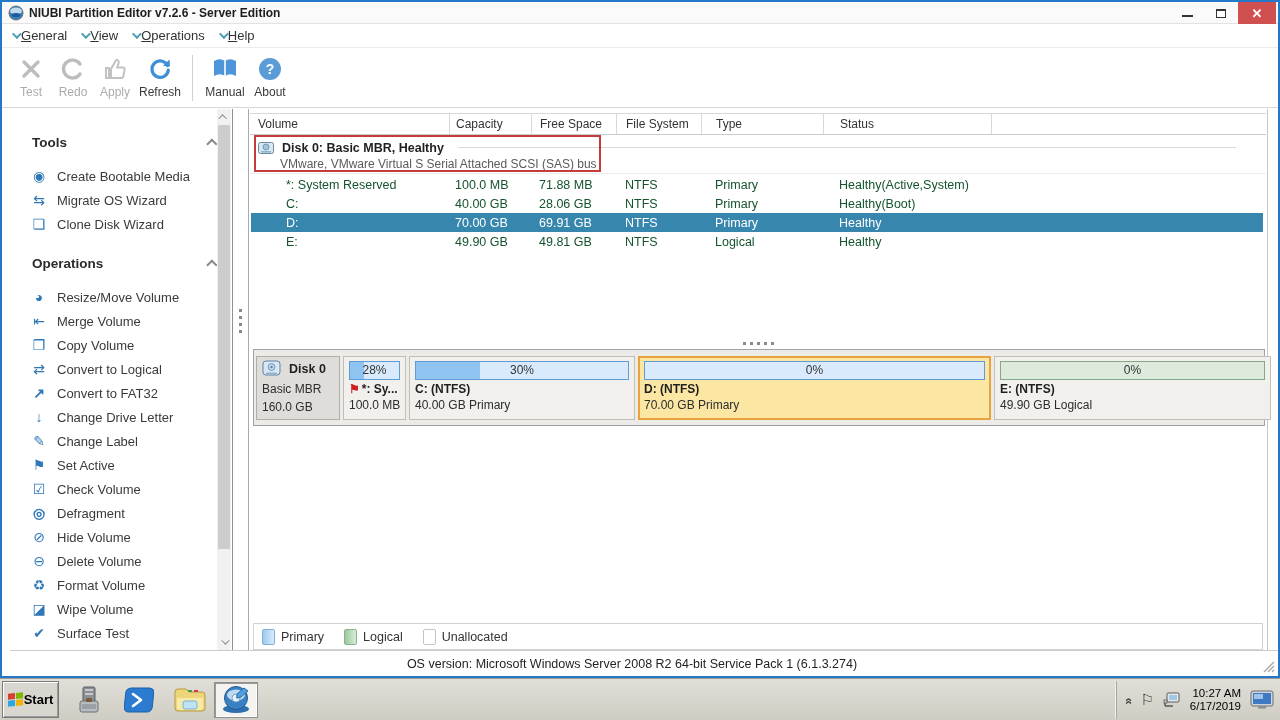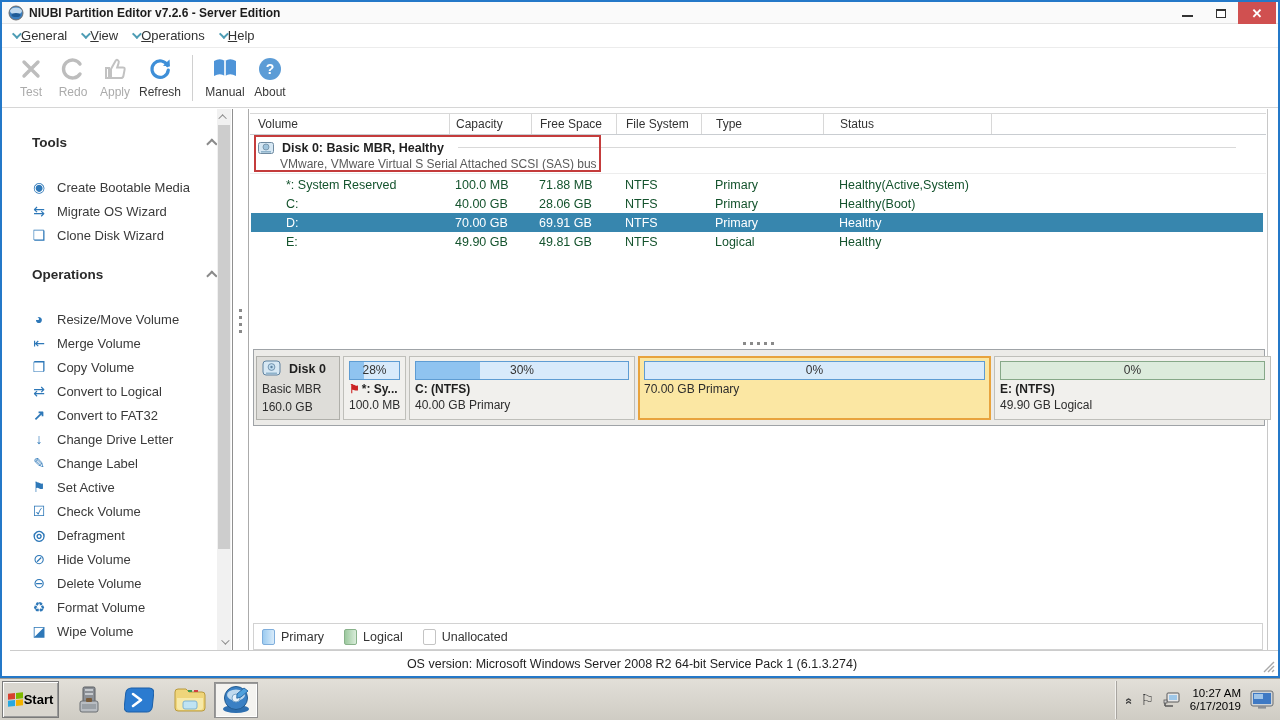--- a/index.html
+++ b/index.html
@@ -36,21 +36,21 @@
   
   .main { position:absolute; left:0; right:0; top:107px; bottom:26px; background:#fff; }
 
   
   .sidebar { position:absolute; left:0; top:0; bottom:0; width:231px; background:#fff; border-right:1px solid #8F8F8F; overflow:hidden; }
   .side-inner { padding-top:20px; }
   .section-title { height:26px; display:flex; align-items:center; padding:0 14px 0 30px; }
   .section-title .st-label { font-weight:bold; font-size:13.5px; color:#2b2b2b; flex:1; }
   .chev-up { width:8px; height:8px; border-left:2px solid #8a8a8a; border-top:2px solid #8a8a8a; transform:rotate(45deg) translateY(3px); }
   .ops-title { margin-top:14px; }
-  .side-items { margin-top:20px; }
+  .side-items { margin-top:9px; }
   .side-item { height:24px; display:flex; align-items:center; padding-left:28px; gap:9px; cursor:default; }
   .side-item .lbl { font-size:13px; color:#3a3a3a; }
   .ic { width:18px; text-align:center; color:#2E78B8; font-size:14px; flex:none; line-height:1; }
   .i-disc::before{content:"◉";} .i-migrate::before{content:"⇆";} .i-clone::before{content:"❏";}
   .i-resize::before{content:"◕";} .i-merge::before{content:"⇤";} .i-copy::before{content:"❐";}
   .i-convlog::before{content:"⇄";} .i-convfat::before{content:"↗";font-weight:bold;} .i-drvletter::before{content:"↓";font-weight:bold;}
   .i-pencil::before{content:"✎";} .i-flag::before{content:"⚑";} .i-check::before{content:"☑";}
   .i-defrag::before{content:"◎";font-weight:bold;} .i-hide::before{content:"⊘";} .i-del::before{content:"⊖";}
   .i-format::before{content:"♻";} .i-wipe::before{content:"◪";} .i-surface::before{content:"✔";}
   .i-explore::before{content:"Q";font-weight:bold;font-size:15px;}
@@ -470,20 +470,23 @@
               <span>C: (NTFS)</span>
             </div>
           <div class="pb-sub">40.00 GB Primary</div>
         </div>
 
         <div class="dblock pb-d">
           <div class="pbar">
             <div class="fill" style="width: 0%;"></div>
             <div class="pct">0%</div>
           </div>
+          <div class="pb-label">
+              <span>D: (NTFS)</span>
+            </div>
           <div class="pb-sub">70.00 GB Primary</div>
         </div>
 
         <div class="dblock pb-e">
           <div class="pbar logical">
             <div class="fill" style="width: 0%;"></div>
             <div class="pct">0%</div>
           </div>
           <div class="pb-label">
               <span>E: (NTFS)</span>

